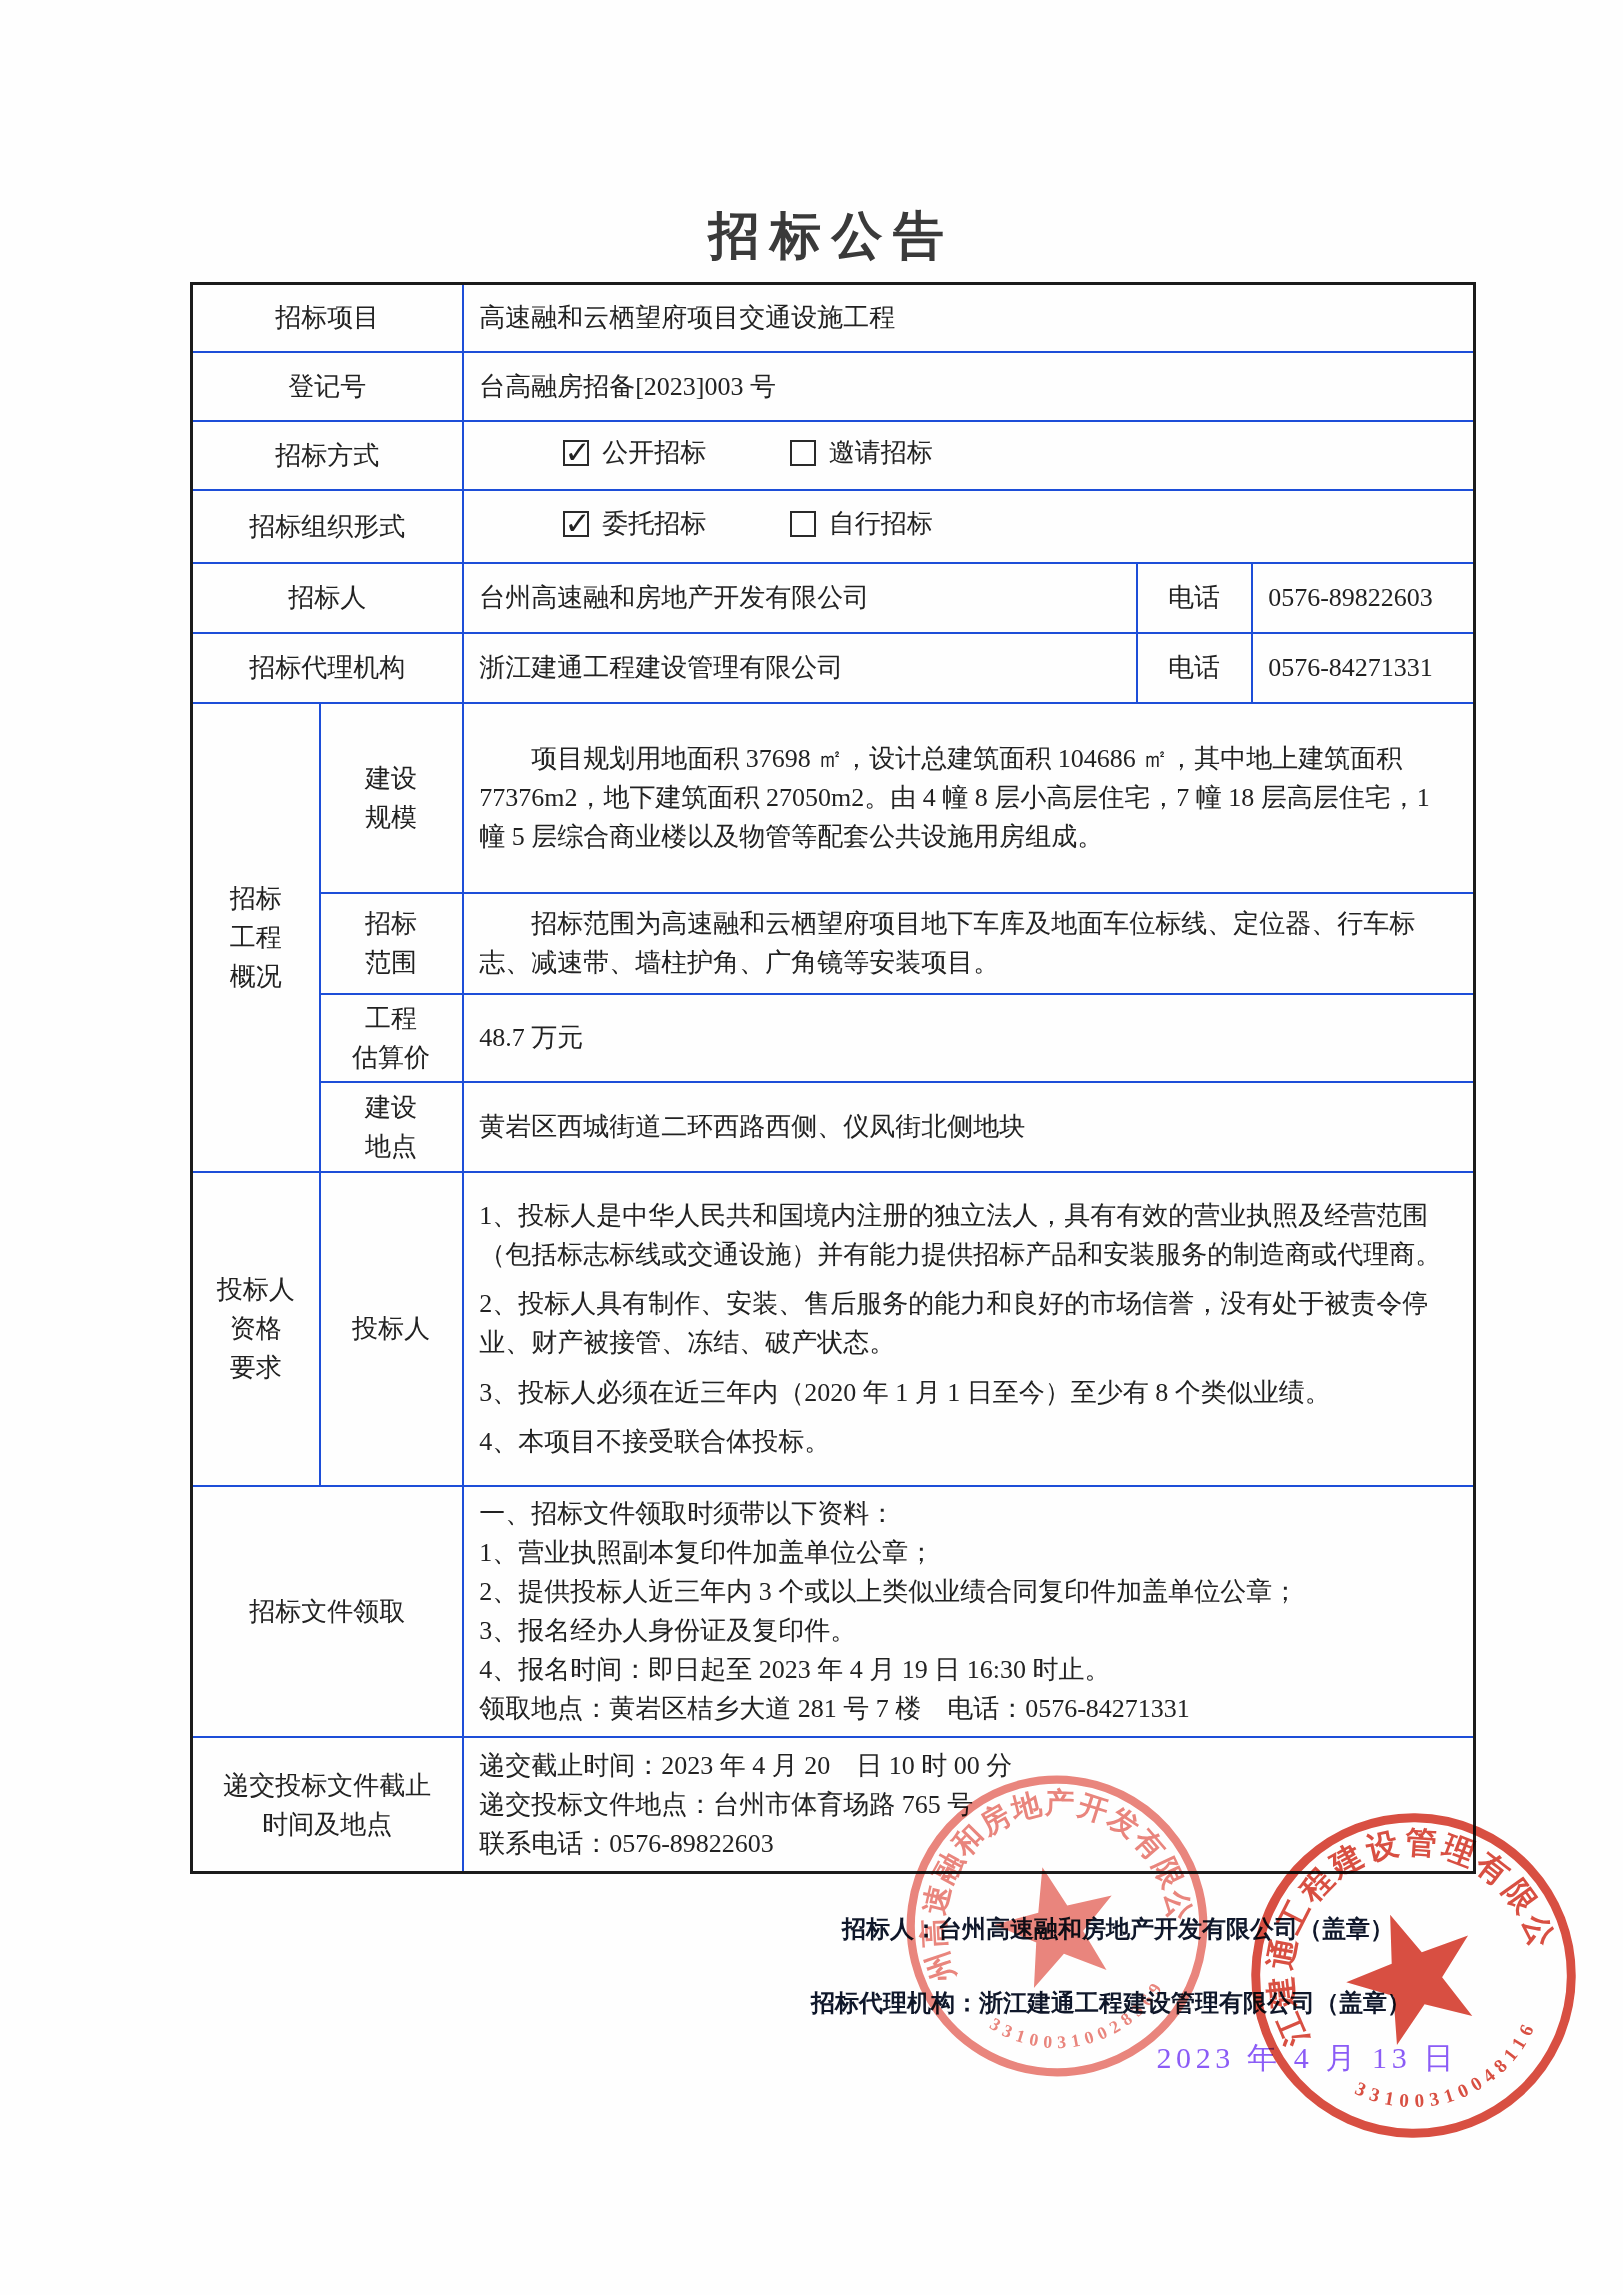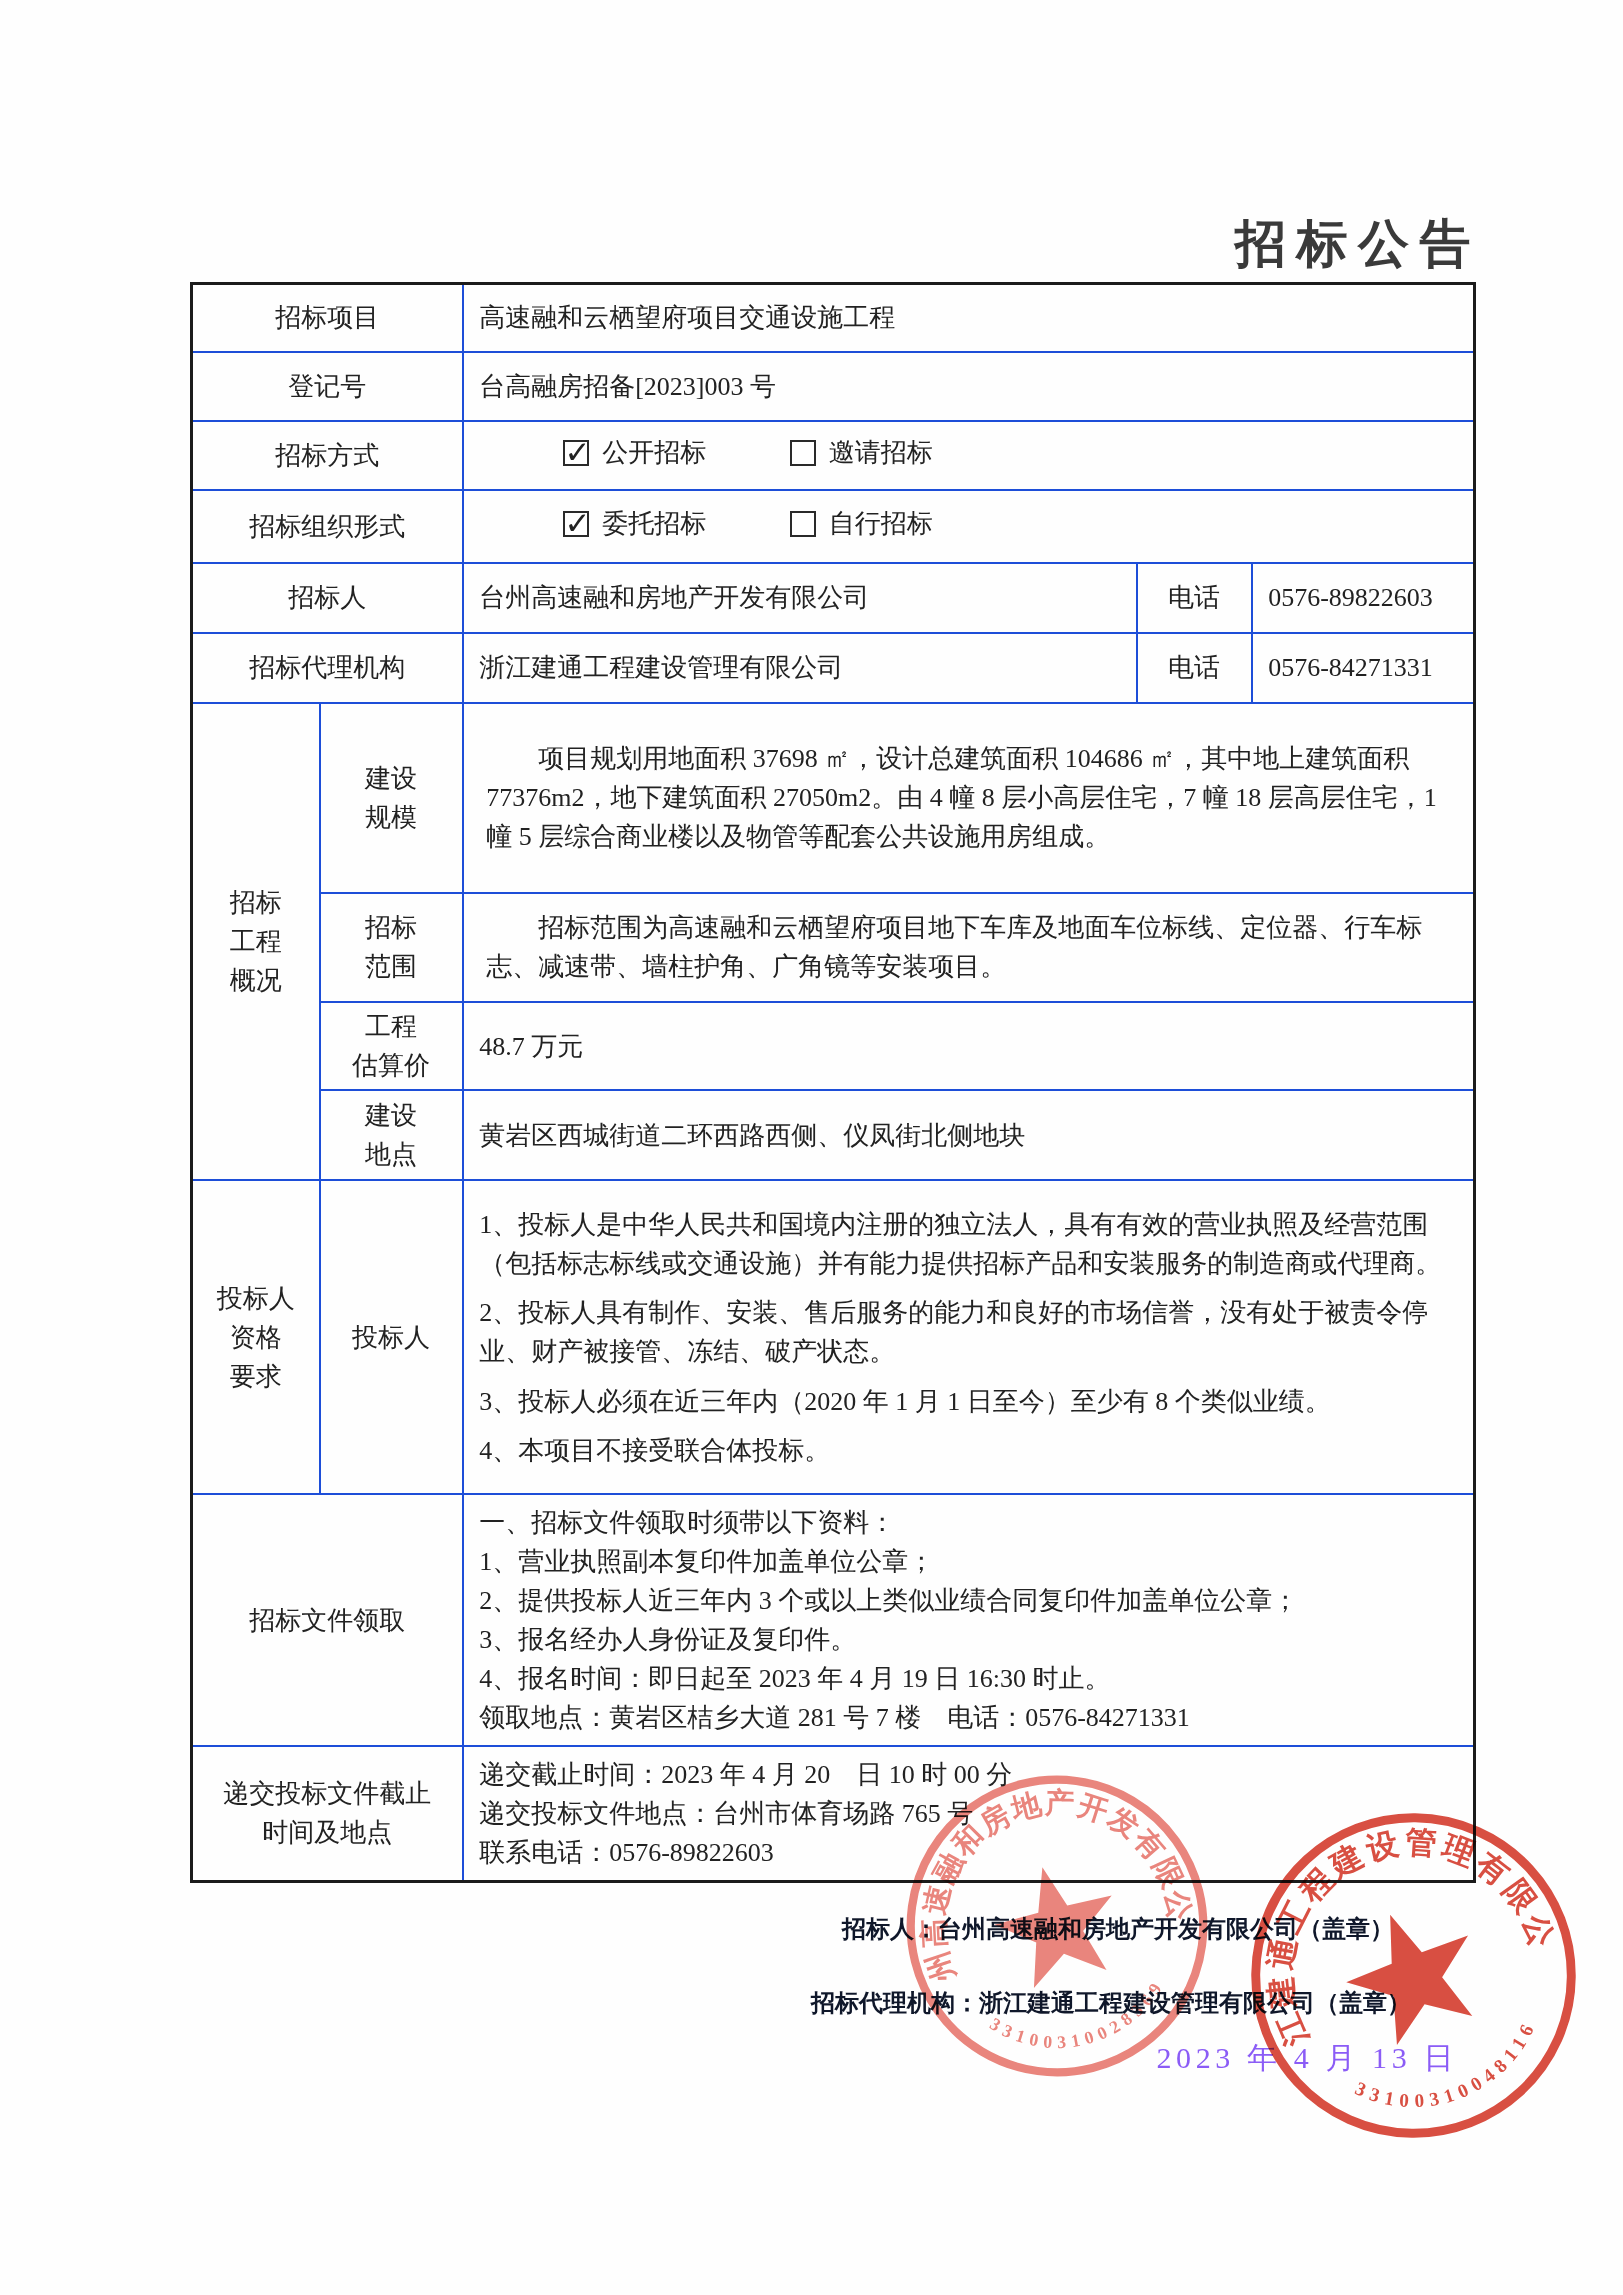--- a/index.html
+++ b/index.html
@@ -7,21 +7,21 @@
     position:relative;
     width:1623px; height:2295px;
     margin:0 auto;
     background:#fefefe;
     font-family:"Liberation Serif","DejaVu Serif",serif;
     color:#1d1d1d;
     overflow:hidden;
   }
   .title {
     position:absolute; top:202px; left:190px; width:1283px;
-    margin:8px; text-align:right;
+    margin:0; text-align:center;
     font-size:51px; font-weight:bold; letter-spacing:10.5px;
     color:#3a3a3a;
   }
   table.doc-table {
     position:absolute; left:190px; top:282px; width:1283px;
     border-collapse:collapse; table-layout:fixed;
     border:3.9px solid #1b1b1b;
   }
   td {
     border:2px solid #1d4ed8;
@@ -30,21 +30,21 @@
     color:#222;
   }
   td.lbl { text-align:center; padding:3.9px 5.2px; }
   td.vlabel { white-space:pre-line; line-height:1.5; }
   td.val { text-align:left; padding:7.9px 15.7px; }
   .r1 { height:68px; } .r2 { height:69px; } .r3 { height:69px; }
   .r4 { height:73px; } .r5 { height:70px; } .r6 { height:70px; }
   .r7 { height:190px; } .r8 { height:101px; } .r9 { height:88px; }
   .r10 { height:90px; } .r11 { height:314px; } .r12 { height:243px; }
   .r13 { height:124px; }
-  .para p { margin:7px; text-indent:2em; }
+  .para p { margin:0; text-indent:2em; }
   .items p { margin:10.5px 0; }
   .items p:first-child { margin-top:0; }
   .items p:last-child { margin-bottom:0; }
   .lines div { line-height:1.5; }
   .opt { display:inline-flex; align-items:center; }
   .opt-first { margin-left:84px; }
   .opt-second { margin-left:77px; }
   .cb {
     display:inline-block; position:relative;
     width:22px; height:22px;

